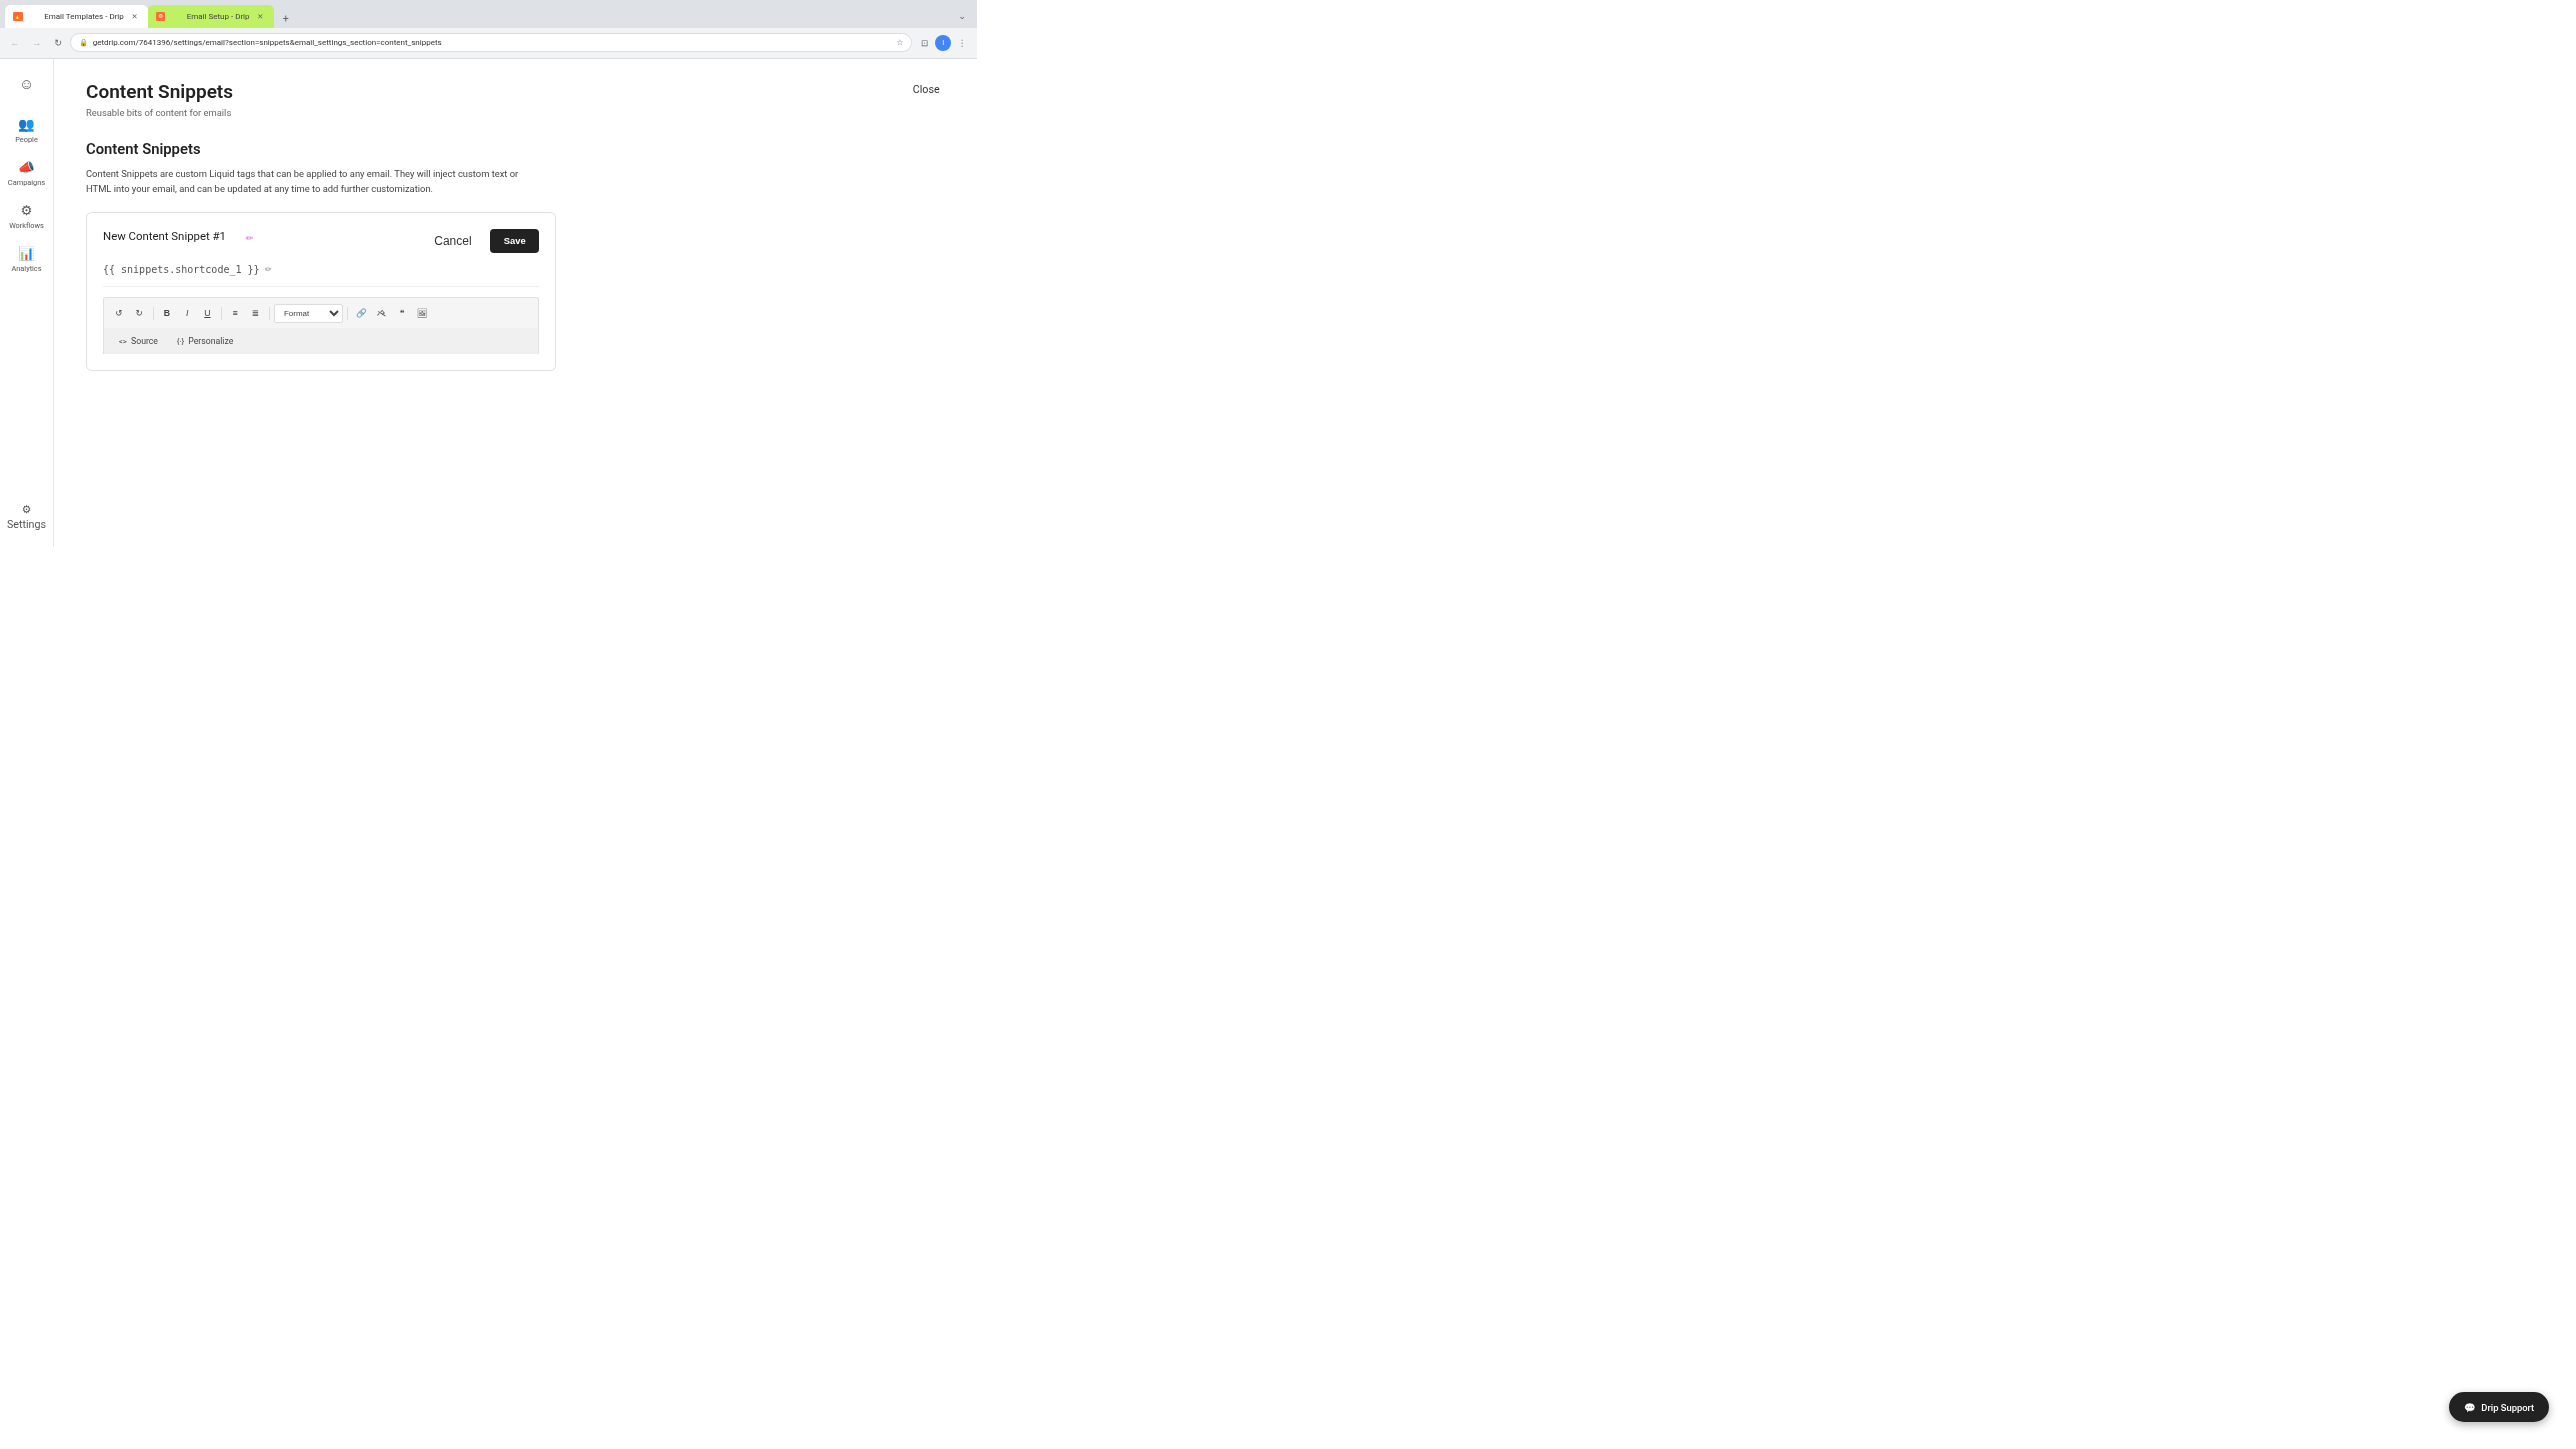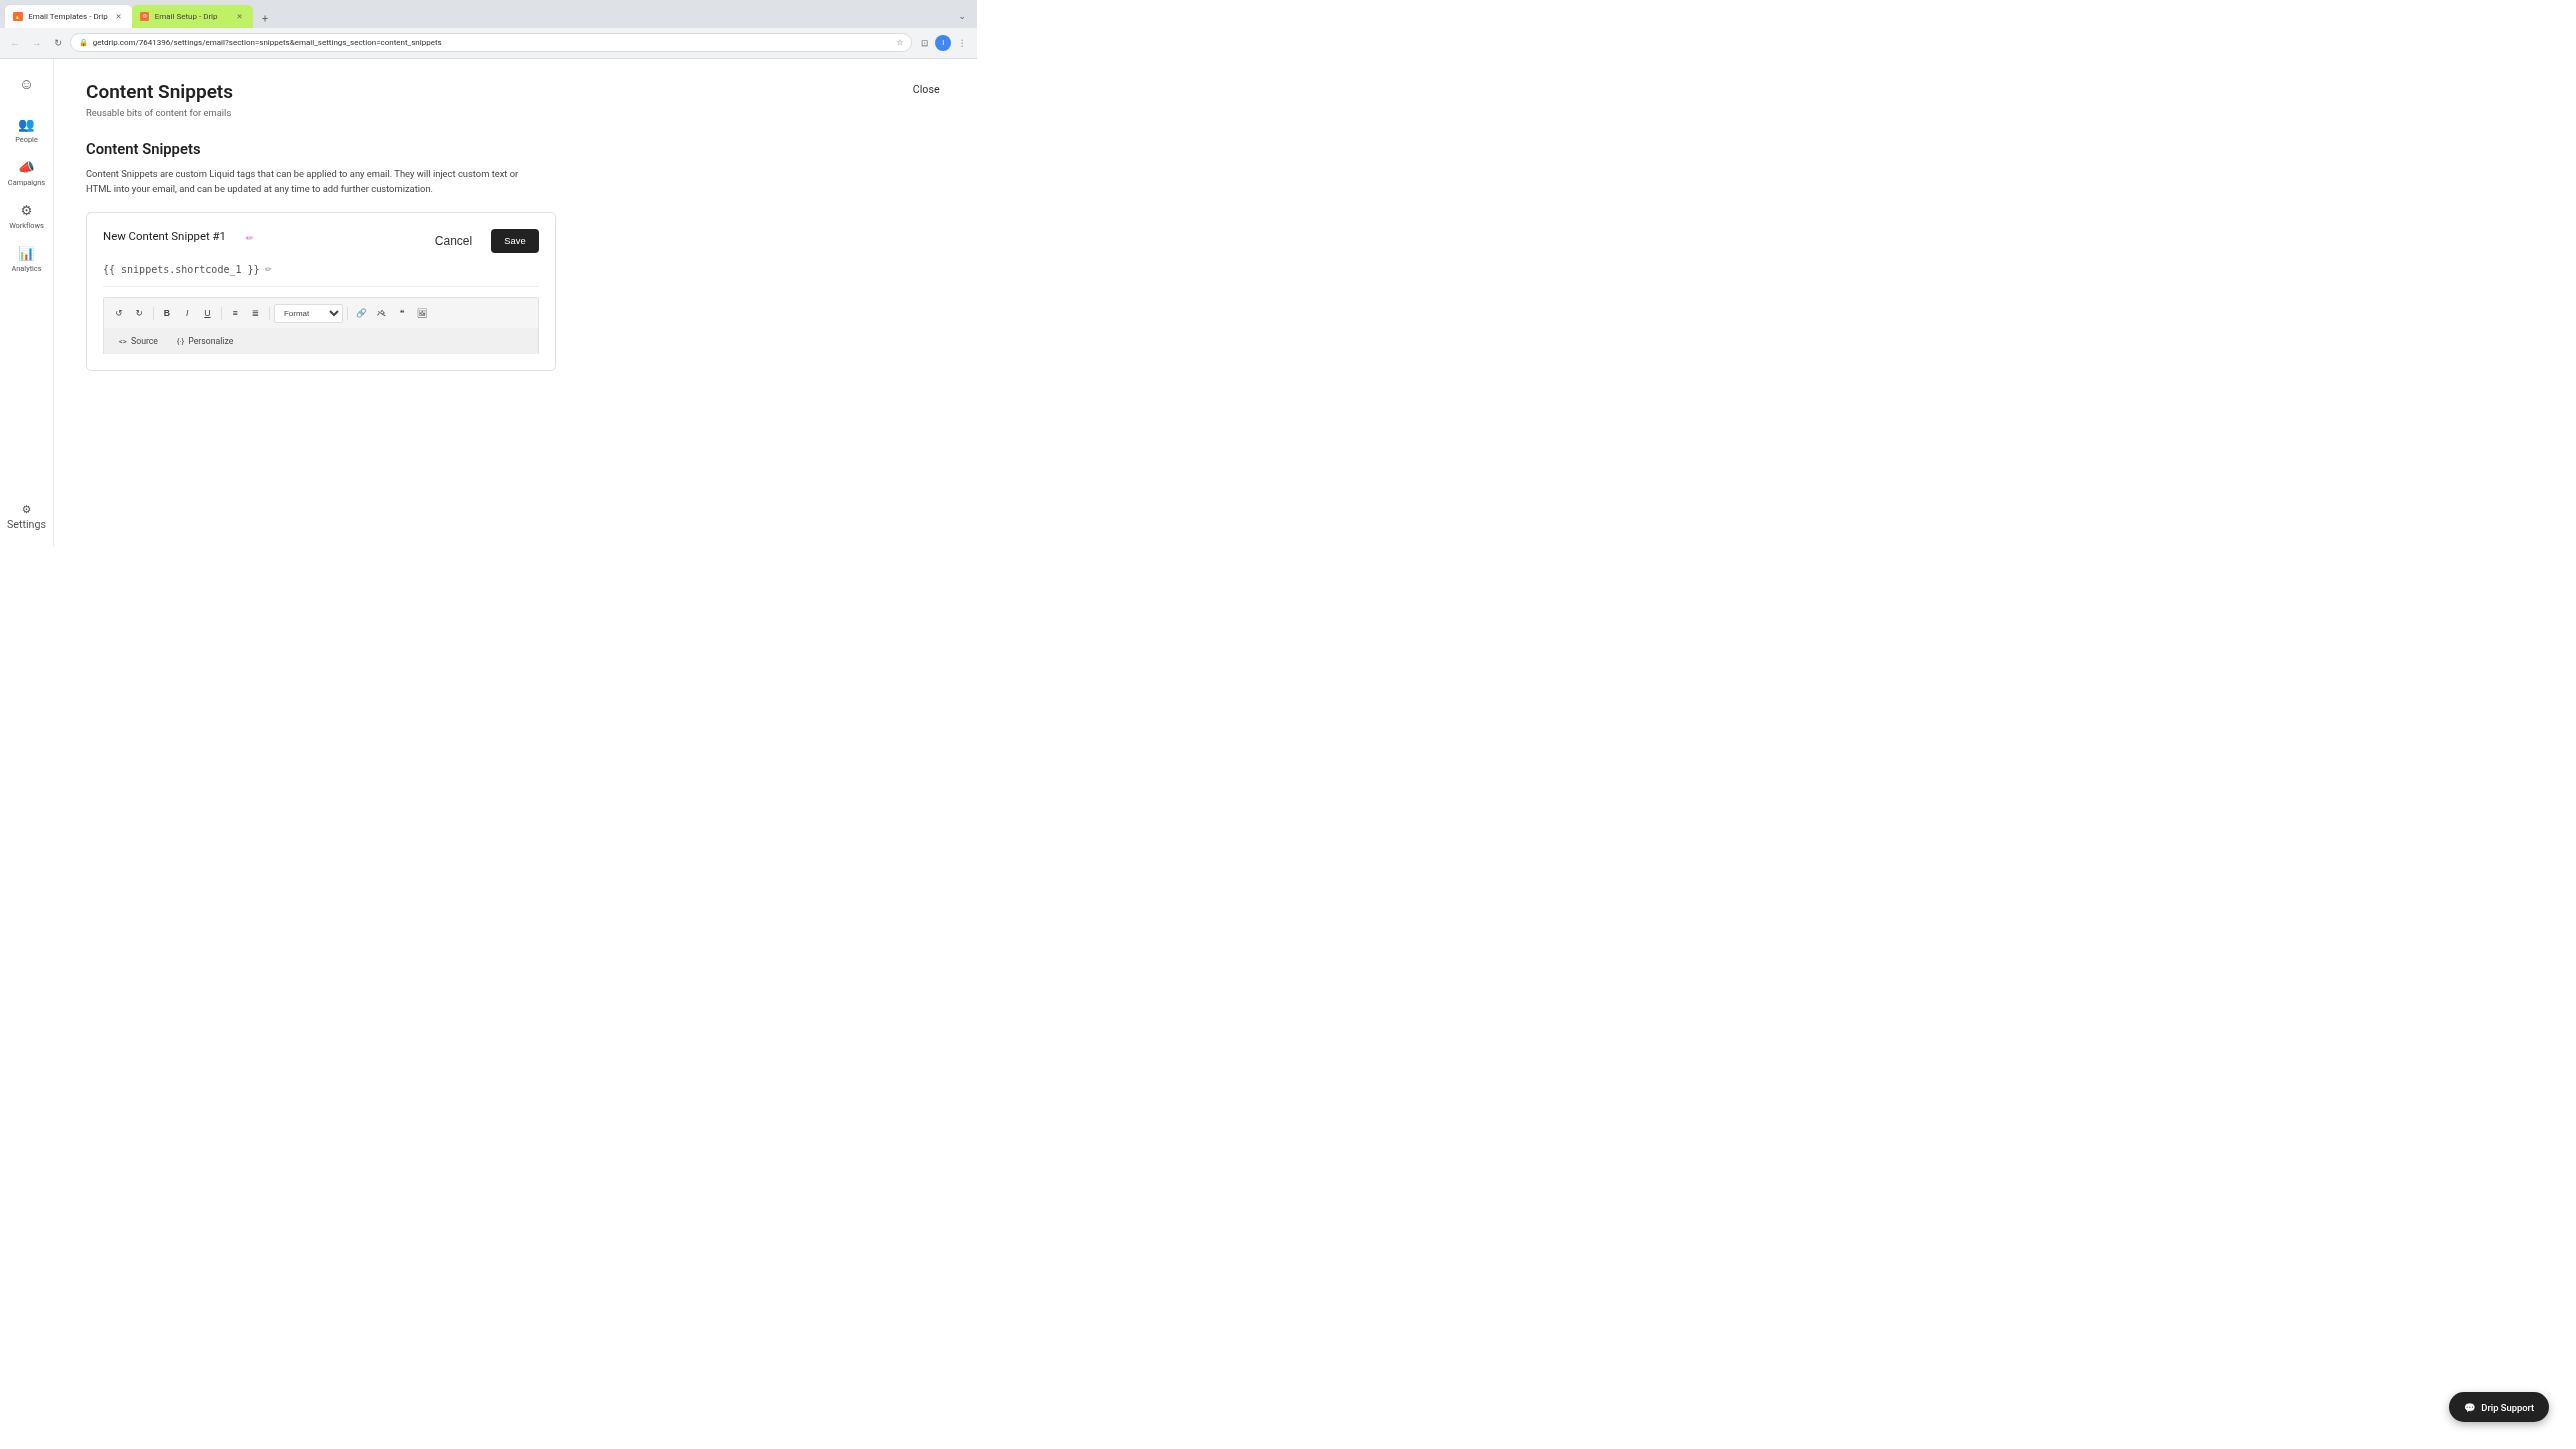--- a/index.html
+++ b/index.html
@@ -53,20 +53,21 @@
       display: flex; align-items: center; justify-content: center;
       font-size: 5.4px;
       color: white;
       flex-shrink: 0;
     }
     .tab-title {
       flex: 1;
       overflow: hidden;
       text-overflow: ellipsis;
       white-space: nowrap;
+      margin-left: 16px;
     }
     .tab-close {
       width: 10.7px;
       height: 10.7px;
       border-radius: 50%;
       display: flex; align-items: center; justify-content: center;
       font-size: 7.4px;
       color: #666;
       cursor: pointer;
     }
@@ -286,21 +287,21 @@
       border: none;
       background: transparent;
     }
     .save-btn {
       background: #222;
       color: #fff;
       border: none;
       padding: 6.7px 13.4px;
       border-radius: 4px;
       font-size: 9.4px;
-      font-weight: 400;
+      font-weight: 700;
       cursor: pointer;
     }
 
     .shortcode-row {
       display: flex;
       align-items: center;
       gap: 5.4px;
       margin-bottom: 10.7px;
       padding-bottom: 10.7px;
       border-bottom: 0.7px solid #eee;

